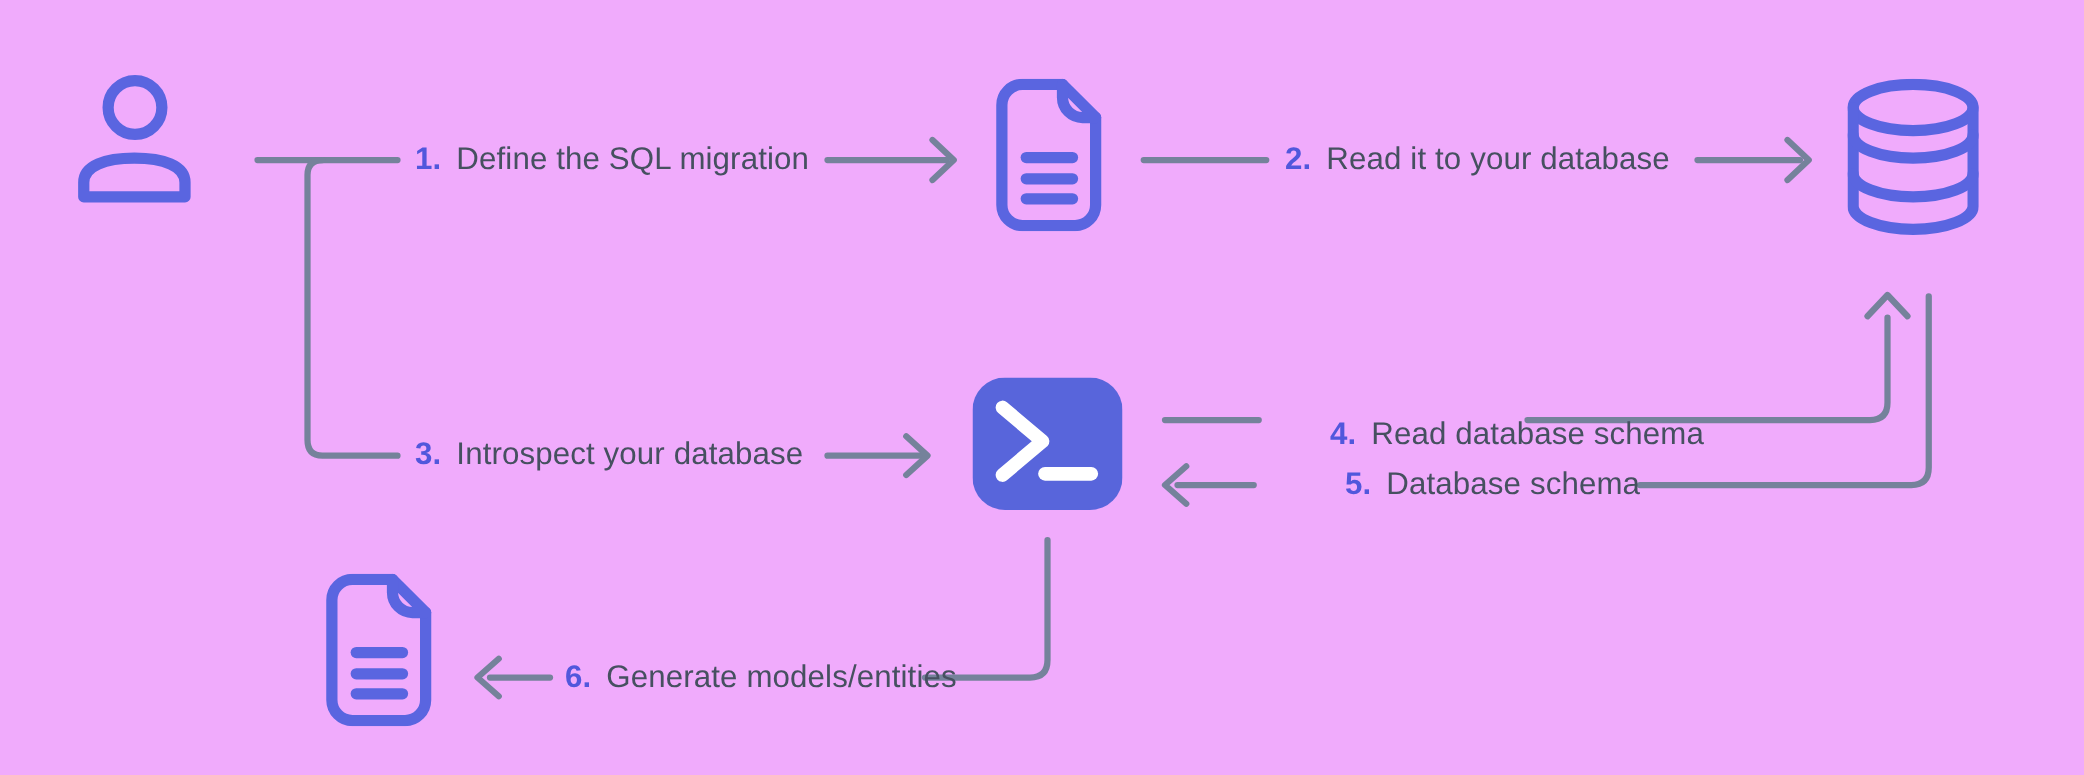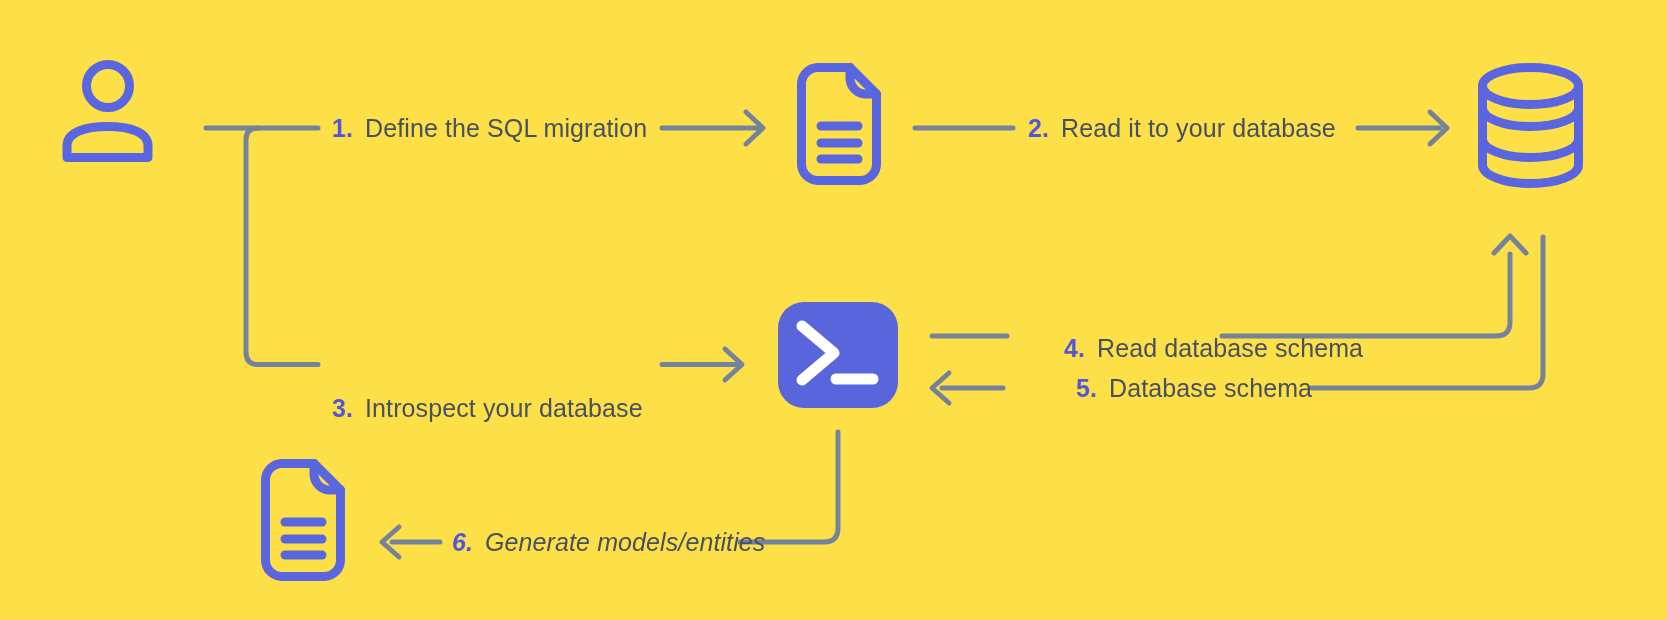--- a/index.html
+++ b/index.html
@@ -5,21 +5,21 @@
   html, body {
     margin: 0;
     padding: 0;
     background: #ffffff;
     font-family: "Liberation Sans", sans-serif;
   }
   .canvas {
     position: relative;
     width: 1667px;
     height: 620px;
-    background: #fde047;
+    background: #f0abfc;
     overflow: hidden;
   }
   svg.layer {
     position: absolute;
     left: 0;
     top: 0;
   }
   .node {
     position: absolute;
   }
@@ -133,26 +133,26 @@
     <path class="stroke-icon" d="M29 80 H66"></path>
     <path class="stroke-icon" d="M29 96 H66"></path>
   </svg>
 
   <div class="step" style="left:332px; top:128px;">
     <span class="num">1.</span><span>Define the SQL migration</span>
   </div>
   <div class="step" style="left:1028px; top:128px;">
     <span class="num">2.</span><span>Read it to your database</span>
   </div>
-  <div class="step" style="left:332px; top:364px;margin-top:44px;">
+  <div class="step" style="left:332px; top:364px;">
     <span class="num">3.</span><span>Introspect your database</span>
   </div>
   <div class="step" style="left:1020px; top:348px;margin-left:44px;">
     <span class="num">4.</span><span>Read database schema</span>
   </div>
   <div class="step" style="left:1076px; top:388px;">
     <span class="num">5.</span><span>Database schema</span>
   </div>
-  <div class="step" style="left:452px; top:542px;font-style:italic;">
+  <div class="step" style="left:452px; top:542px;">
     <span class="num">6.</span><span>Generate models/entities</span>
   </div>
 
 </div>
 
 </body></html>

